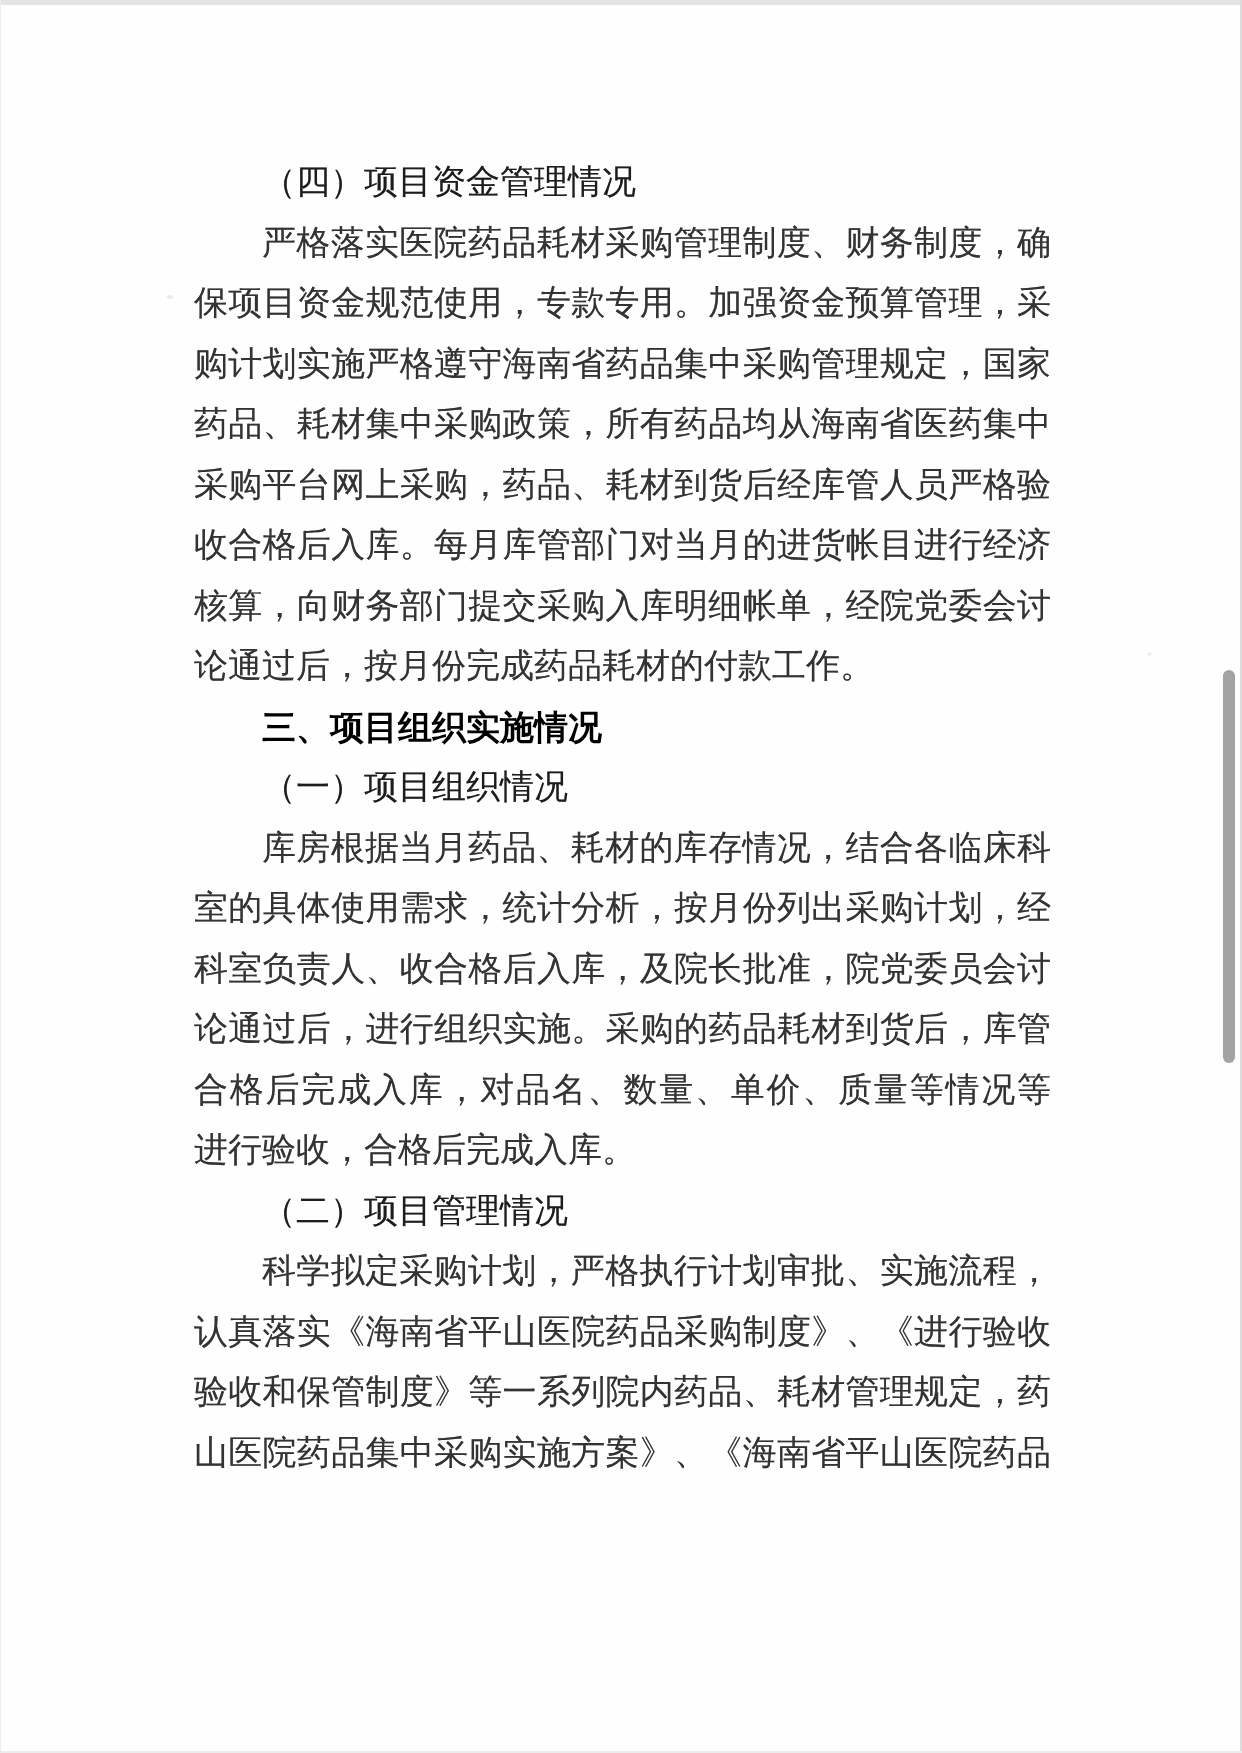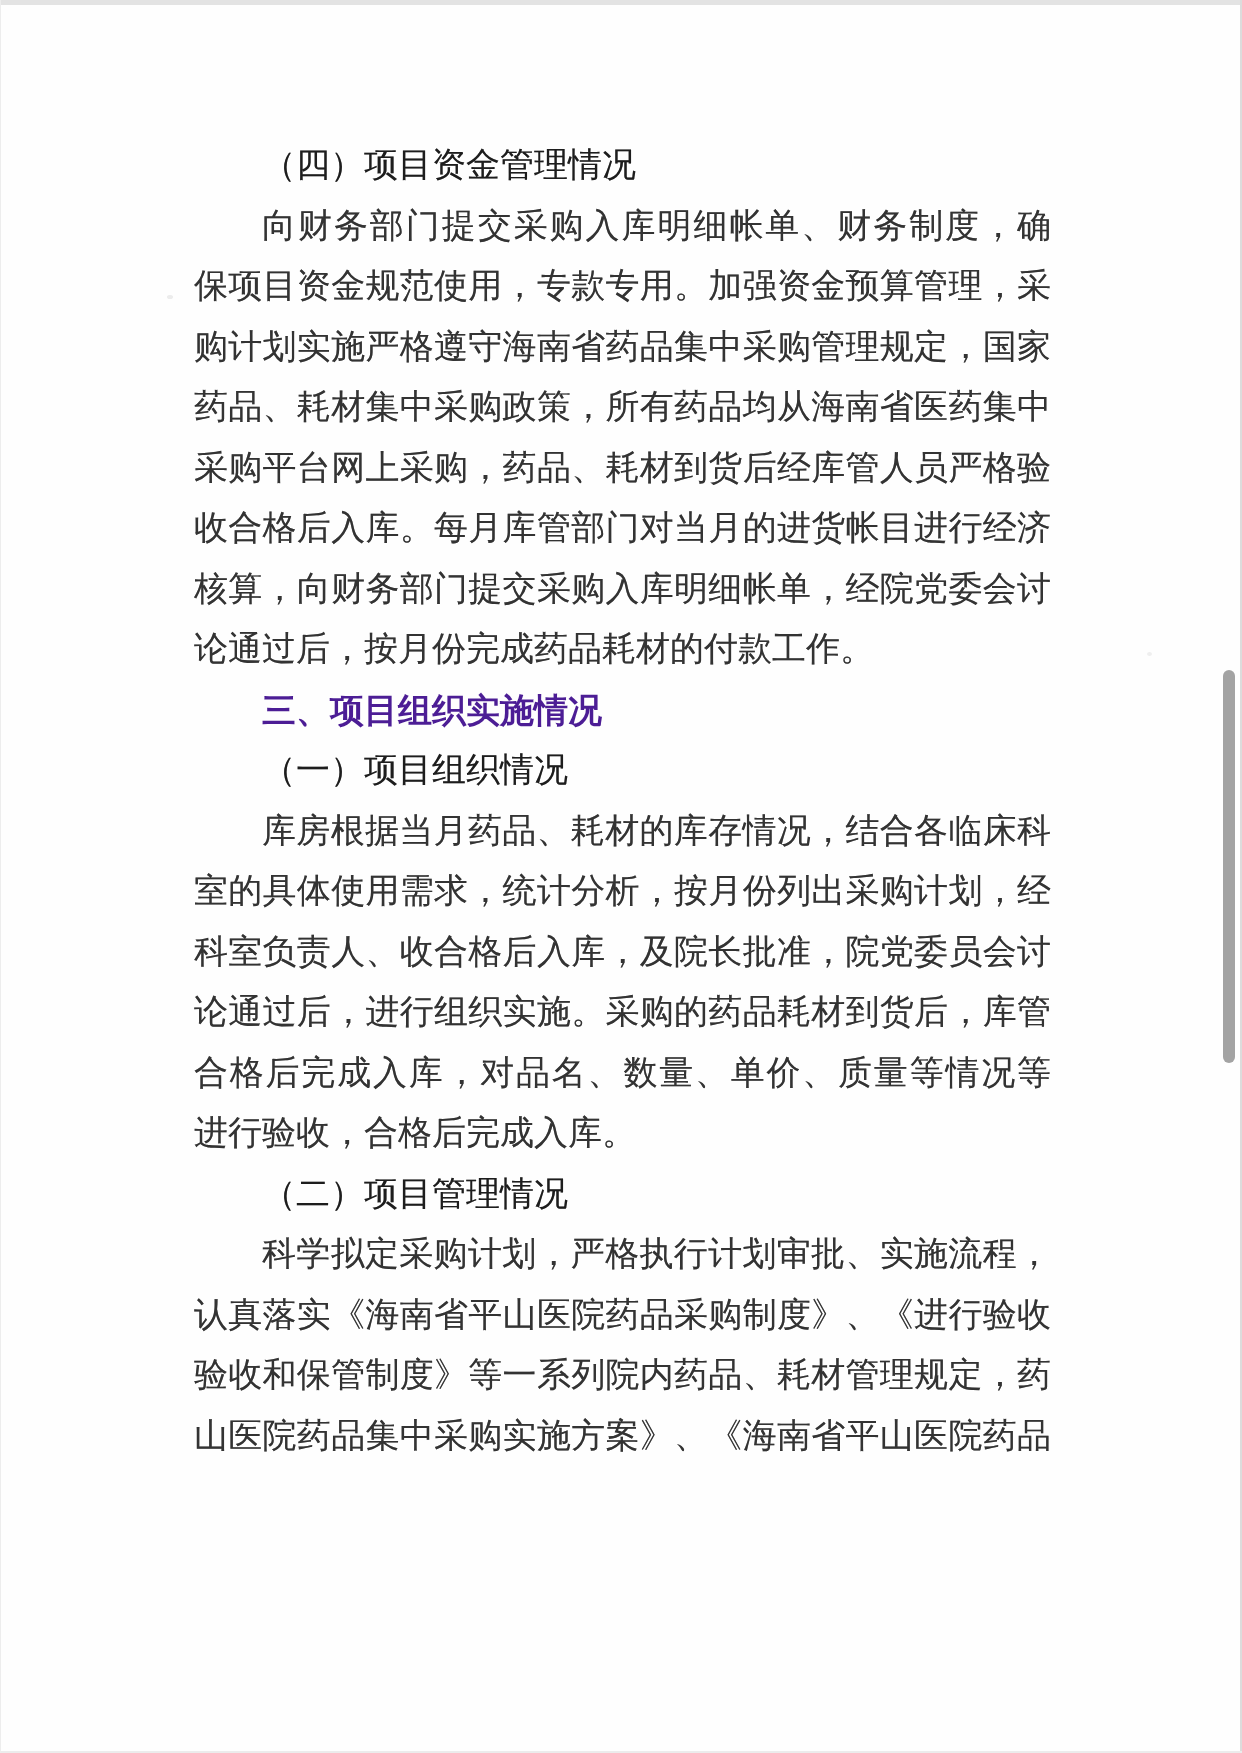--- a/index.html
+++ b/index.html
@@ -21,52 +21,52 @@
   }
   .right-edge{
     position:absolute;top:0;right:0;width:2px;height:100%;
     background:#dcdcdc;
   }
   .scroll-thumb{
     position:absolute;left:1222px;top:670px;width:12px;height:393px;
     background:#a3a3a3;border-radius:7px;
   }
   .content{
-    position:absolute;left:193px;top:135px;width:857px;
+    position:absolute;left:193px;top:152px;width:857px;
     font-size:34px;color:#333333;
     text-shadow:0 0 0.6px rgba(40,40,40,0.45);
   }
   .line{
     height:60.5px;line-height:60.5px;
     text-align:justify;text-align-last:justify;
     text-justify:inter-character;
     white-space:normal;overflow:visible;
   }
   .line.p-first{text-indent:68px;}
   .line.p-end{text-align:center;text-align-last:left;}
   .line.h-sub{
     text-align:left;text-align-last:left;text-indent:68px;
     color:#1d1d1d;
   }
   .line.h-bold{
     text-align:left;text-align-last:left;text-indent:68px;
     font-family:"Liberation Sans","DejaVu Sans",sans-serif;
-    font-weight:bold;color:#4c1d95;
+    font-weight:bold;color:#000000;
     text-shadow:none;
   }
   .speck{position:absolute;background:#d9d9d9;border-radius:50%;}
 </style>
 </head>
 <body>
 
 <div class="page">
   <div class="top-bar"></div>
   <div class="content" id="doc-content">
       <div class="line h-sub">（四）项目资金管理情况</div>
-      <div class="line p-first">向财务部门提交采购入库明细帐单、财务制度，确</div>
+      <div class="line p-first">严格落实医院药品耗材采购管理制度、财务制度，确</div>
       <div class="line p-mid">保项目资金规范使用，专款专用。加强资金预算管理，采</div>
       <div class="line p-mid">购计划实施严格遵守海南省药品集中采购管理规定，国家</div>
       <div class="line p-mid">药品、耗材集中采购政策，所有药品均从海南省医药集中</div>
       <div class="line p-mid">采购平台网上采购，药品、耗材到货后经库管人员严格验</div>
       <div class="line p-mid">收合格后入库。每月库管部门对当月的进货帐目进行经济</div>
       <div class="line p-mid">核算，向财务部门提交采购入库明细帐单，经院党委会讨</div>
       <div class="line p-end">论通过后，按月份完成药品耗材的付款工作。</div>
       <div class="line h-bold">三、项目组织实施情况</div>
       <div class="line h-sub">（一）项目组织情况</div>
       <div class="line p-first">库房根据当月药品、耗材的库存情况，结合各临床科</div>

